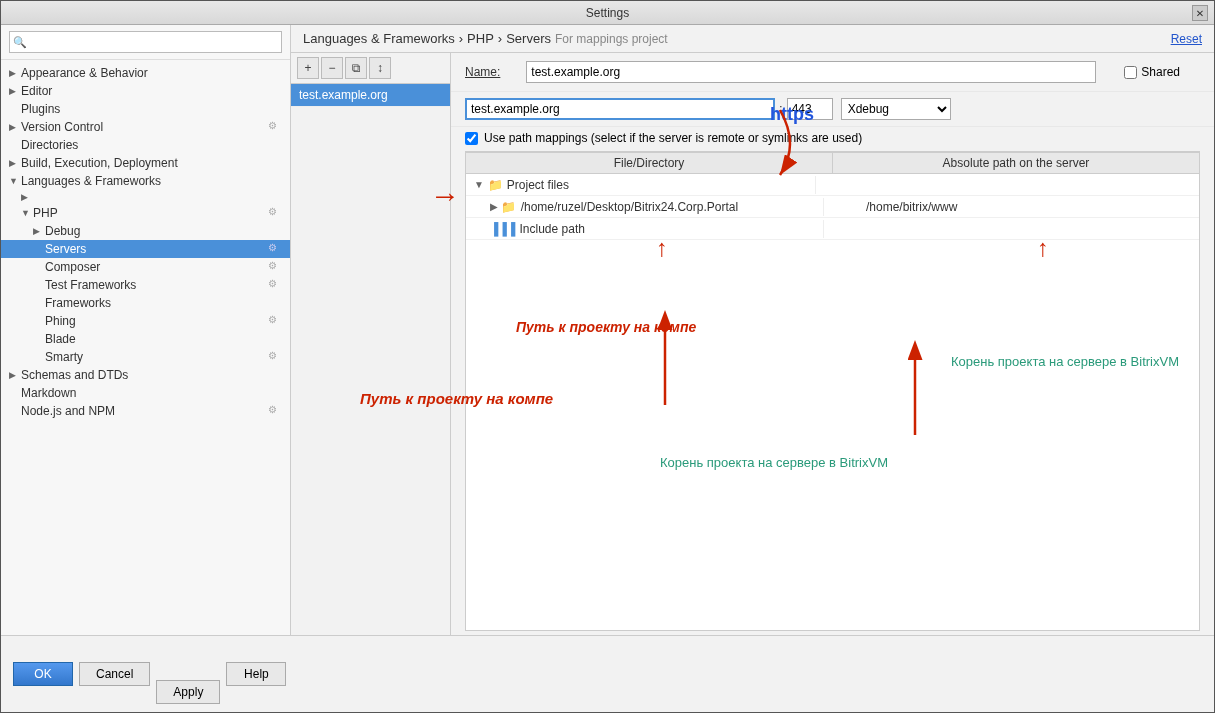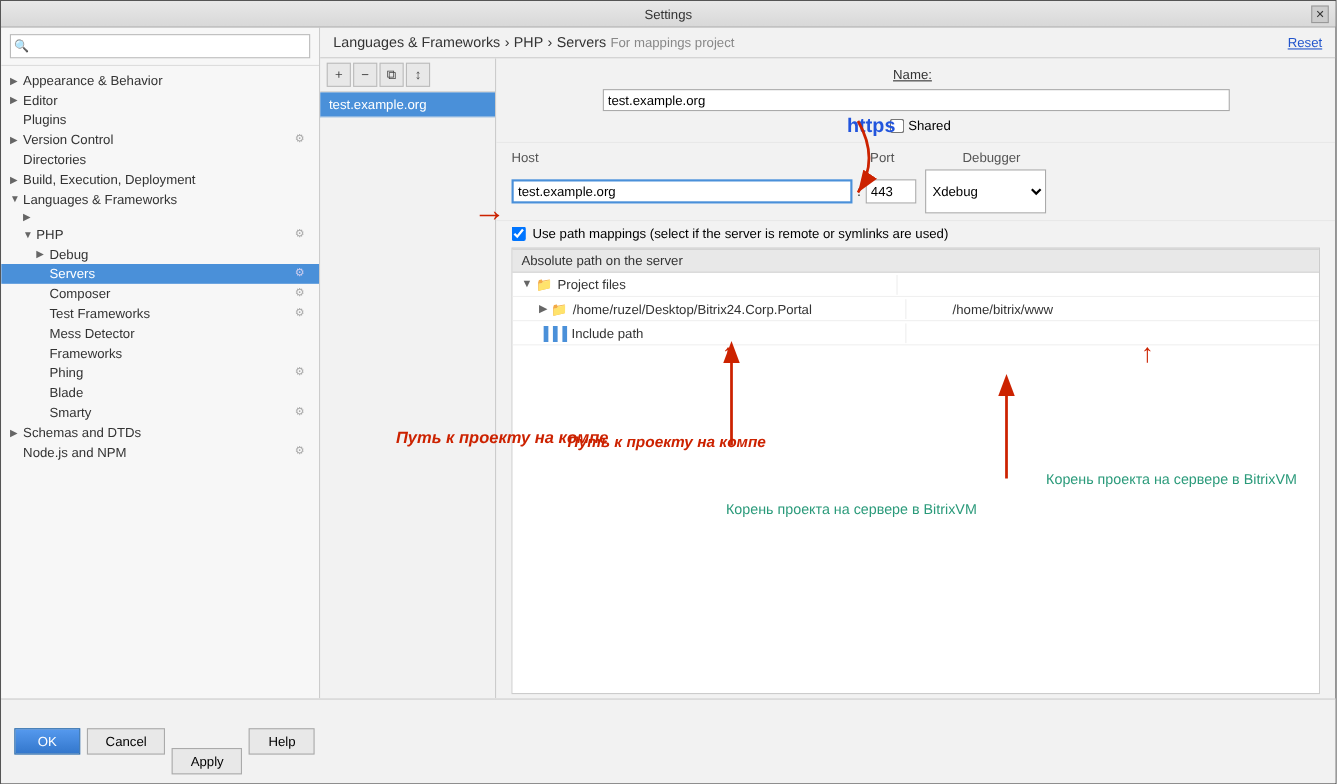--- a/index.html
+++ b/index.html
@@ -182,21 +182,21 @@
     }
     .colon { font-size: 13px; margin: 0 4px; color: #333; line-height: 22px; }
     .port-input {
       width: 46px;
       height: 22px;
       border: 1px solid #aaa;
       padding: 2px 4px;
       font-size: 12px;
     }
     .debugger-select {
-      height: 40px;
+      height: 22px;
       border: 1px solid #aaa;
       font-size: 12px;
       padding: 0 2px;
       background: white;
       min-width: 90px;
     }
     .path-mappings-row {
       display: flex;
       align-items: center;
       margin-bottom: 6px;
@@ -227,21 +227,21 @@
       font-size: 12px;
       color: #333;
       border-right: 1px solid #ccc;
       text-align: center;
     }
     .th-server {
       flex: 1;
       padding: 3px 8px;
       font-size: 12px;
       color: #333;
-      text-align: left;
+      text-align: center;
     }
     .table-body {
       flex: 1;
       background: white;
       overflow-y: auto;
       position: relative;
     }
     .tree-row {
       display: flex;
       align-items: center;
@@ -318,24 +318,23 @@
       border-bottom: 1px solid #ccc;
     }
     .settings-right {
       flex: 1;
       display: flex;
       flex-direction: column;
     }
     .name-row {
       display: flex;
       align-items: center;
-      gap: 6px;
+      gap: 20px;
       padding: 8px 14px;
       border-bottom: 1px solid #e8e8e8;
-      flex-direction: column;
     }
     .hdc-block {
       padding: 6px 14px;
       border-bottom: 1px solid #e8e8e8;
     }
     .path-block {
       padding: 4px 14px;
       flex: 1;
       display: flex;
       flex-direction: column;
@@ -428,24 +427,20 @@
           <span class="gear-icon">⚙</span>
         </div>
 
         <div class="tree-item indent-2">
           <span class="arrow"></span>
           <span class="item-label">Test Frameworks</span>
           <span class="gear-icon">⚙</span>
         </div>
 
 
-        <div class="tree-item indent-2">
-          <span class="arrow"></span>
-          <span class="item-label">Mess Detector</span>
-        </div>
 
         <div class="tree-item indent-2">
           <span class="arrow"></span>
           <span class="item-label">Frameworks</span>
         </div>
 
         <div class="tree-item indent-2">
           <span class="arrow"></span>
           <span class="item-label">Phing</span>
           <span class="gear-icon">⚙</span>
@@ -460,20 +455,24 @@
           <span class="arrow"></span>
           <span class="item-label">Smarty</span>
           <span class="gear-icon">⚙</span>
         </div>
 
         <div class="tree-item">
           <span class="arrow">▶</span>
           <span class="item-label">Schemas and DTDs</span>
         </div>
 
+        <div class="tree-item">
+          <span class="arrow"></span>
+          <span class="item-label">Markdown</span>
+        </div>
 
         <div class="tree-item">
           <span class="arrow"></span>
           <span class="item-label">Node.js and NPM</span>
           <span class="gear-icon">⚙</span>
         </div>
       </div>
     </div>
 
     <div class="right-panel">
@@ -507,47 +506,41 @@
           <div class="name-row">
             <span class="form-label">Name:</span>
             <input type="text" class="name-input" value="test.example.org" style="flex: 1 1 0%; max-width: 570px;">
             <div class="shared-row">
               <input type="checkbox" class="checkbox" style="">
               <span>Shared</span>
             </div>
           </div>
 
           <div class="hdc-block">
-            <div style="display:flex; align-items:center; margin-bottom:4px; gap:8px;">
-              <span style="font-size:12px;color:#555;min-width:30px;">Host</span>
-              <span style="font-size:12px;color:#555;min-width:280px;"></span>
-              <span style="font-size:12px;color:#555;">Port</span>
-              <span style="width:46px;"></span>
-              <span style="font-size:12px;color:#555;">Debugger</span>
-            </div>
             <div style="display:flex; align-items:center; gap:0;">
               <input type="text" class="host-input" value="test.example.org" style="">
               <span class="colon">:</span>
               <input type="text" class="port-input" value="443" style="">
               <span style="width:8px;"></span>
               <select class="debugger-select">
                 <option>Xdebug</option>
                 <option>Zend Debugger</option>
               </select>
             </div>
           </div>
 
           <div class="path-block">
             <div class="path-mappings-row">
               <input type="checkbox" class="checkbox" checked="" style="">
               <span>Use path mappings (select if the server is remote or symlinks are used)</span>
             </div>
 
             <div style="flex:1;display:flex;flex-direction:column;border:1px solid #ccc;position:relative;">
               <div class="table-header">
+                <div class="th-file">File/Directory</div>
                 <div class="th-server">Absolute path on the server</div>
               </div>
               <div class="table-body" style="position:relative;min-height:250px;">
 
                 <div class="tree-row">
                   <div class="file-cell">
                     <span style="font-size:10px;color:#666;">▼</span>
                     <span style="font-size:12px;color:#f0a020;">📁</span>
                     <span>Project files</span>
                   </div>

